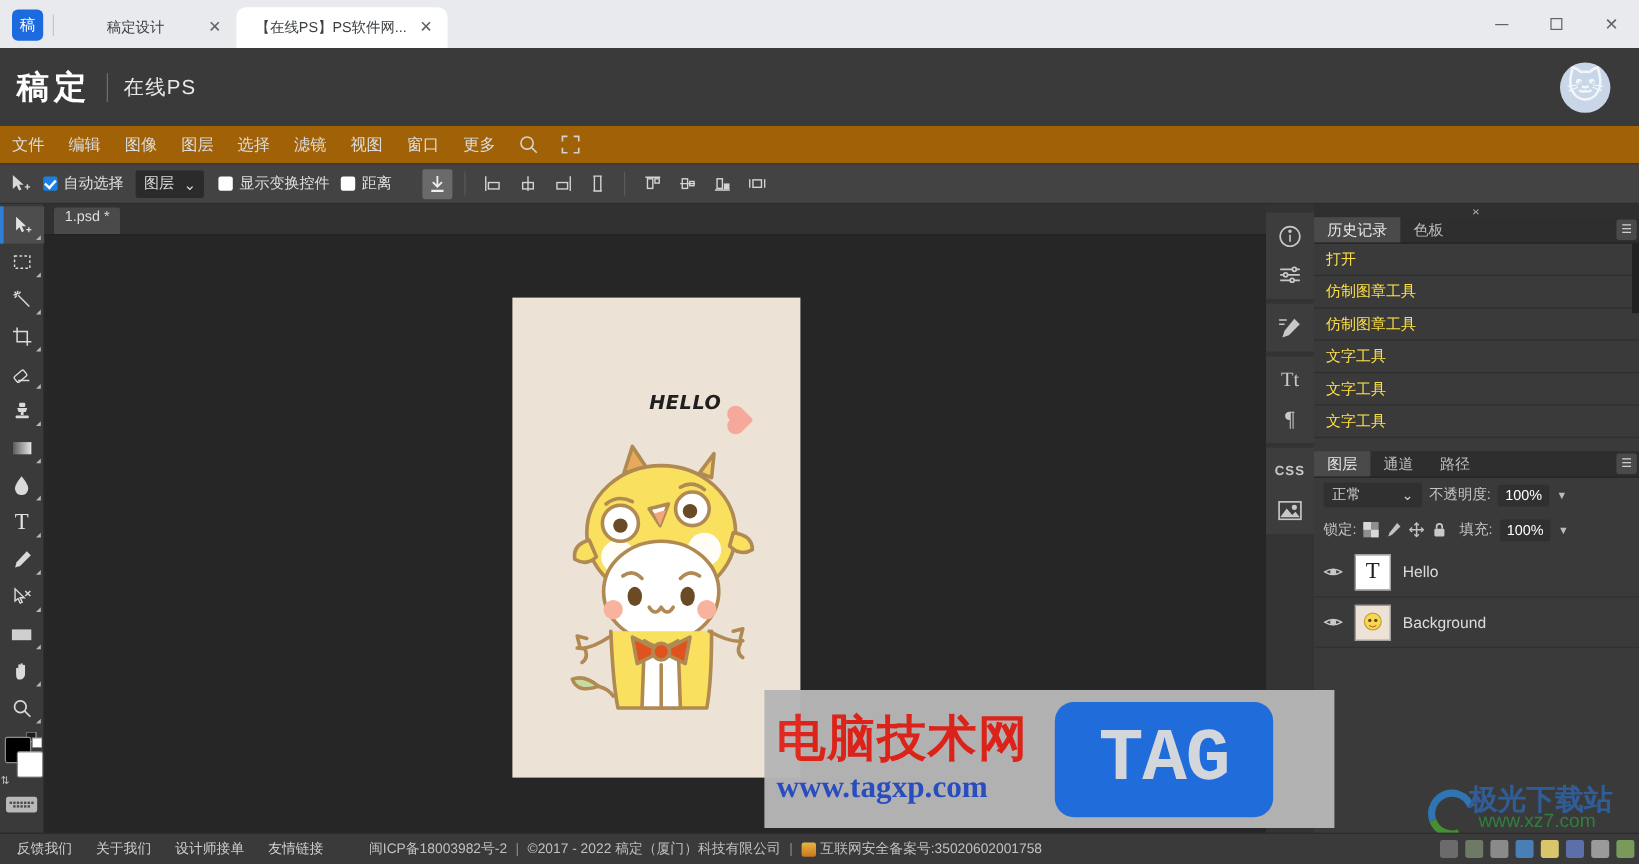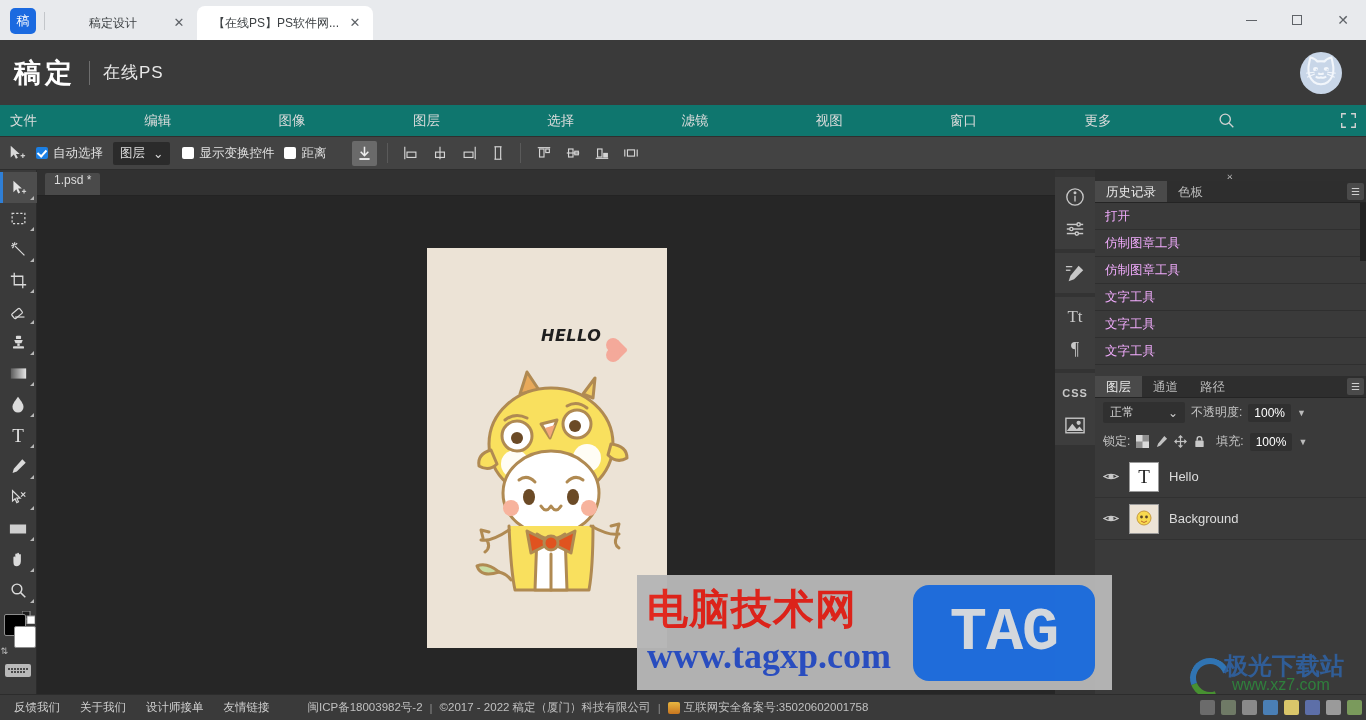--- a/index.html
+++ b/index.html
@@ -65,23 +65,22 @@
     background: #c8d6e8; position: relative; overflow: hidden;
   }
   .avatar .cat {
     position:absolute; left:50%; top:52%; transform:translate(-50%,-50%);
     font-size: 30px; color:#f2f6fb; line-height:1;
   }
 
   
   .menubar {
     position: absolute; top: 105px; left: 0; width: 1366px; height: 32px;
-    background: #0f766e; display: flex; align-items: center;
+    background: #a16207; display: flex; align-items: center;
     border-bottom: 1px solid #2f2f2f;
-    justify-content: space-between;
   }
   .menu-item {
     font-size: 13.5px; color: #dcdcdc; padding: 0 10px; line-height: 32px;
   }
   .menu-icon { color:#d0d0d0; display:flex; align-items:center; padding: 0 9px; }
 
   
   .optionsbar {
     position: absolute; top: 137px; left: 0; width: 1366px; height: 33px;
     background: #434343; display: flex; align-items: center; gap: 0px;
@@ -208,21 +207,21 @@
   .ptab { padding:0 11px; font-size:12.5px; color:#bdbdbd; line-height:22px; }
   .ptab.active { background:#4a4a4a; color:#e9e9e9; }
   .pmenu {
     position:absolute; right:2px; top:2px; width:17px; height:17px;
     background:#4a4a4a; color:#cfcfcf; font-size:10px;
     display:flex; align-items:center; justify-content:center; border-radius:2px;
   }
   .hist-list { flex:1 1 auto; position:relative; overflow:hidden; }
   .hist-item {
     height:27px; line-height:27px; padding-left:10px; font-size:12.5px;
-    color:#f0abfc; border-bottom:1px solid #2f2f2f;
+    color:#fde047; border-bottom:1px solid #2f2f2f;
   }
   .hist-scroll {
     position:absolute; right:0; top:0; width:6px; height:58px; background:#222;
   }
   .layer-ctrl { display:flex; align-items:center; gap:6px; height:29px; padding:0 8px; }
   .blend-select {
     display:flex; align-items:center; justify-content:space-between;
     background:#303030; color:#cfcfcf; font-size:12px; width:82px; height:21px;
     padding:0 7px; border-radius:2px;
   }
@@ -266,21 +265,21 @@
   .wm-main {
     position:absolute; left:637px; top:575px; width:475px; height:115px;
     background:#b6b6b6; display:flex; align-items:center; opacity:0.97;
   }
   .wm-left { padding-left:10px; }
   .wm-cn {
     font-size:41px; font-weight:800; color:#e2231a; letter-spacing:1px;
     font-family:"DejaVu Sans", sans-serif; line-height:1.05;
   }
   .wm-url {
-    font-size:36px; color:#2a4fc4; font-family:"Liberation Serif", serif;
+    font-size:26px; color:#2a4fc4; font-family:"Liberation Serif", serif;
     font-weight:700; margin-top:3px;
   }
   .wm-tag {
     margin-left:22px; background:#1f6fe0; border-radius:16px;
     width:182px; height:96px; display:flex; align-items:center; justify-content:center;
     font-size:62px; font-weight:800; color:#d9dde2; letter-spacing:-1px;
     font-family:Liberation Mono, monospace;
   }
   .wm-xz {
     position:absolute; right:6px; bottom:18px; width:170px; height:52px;

